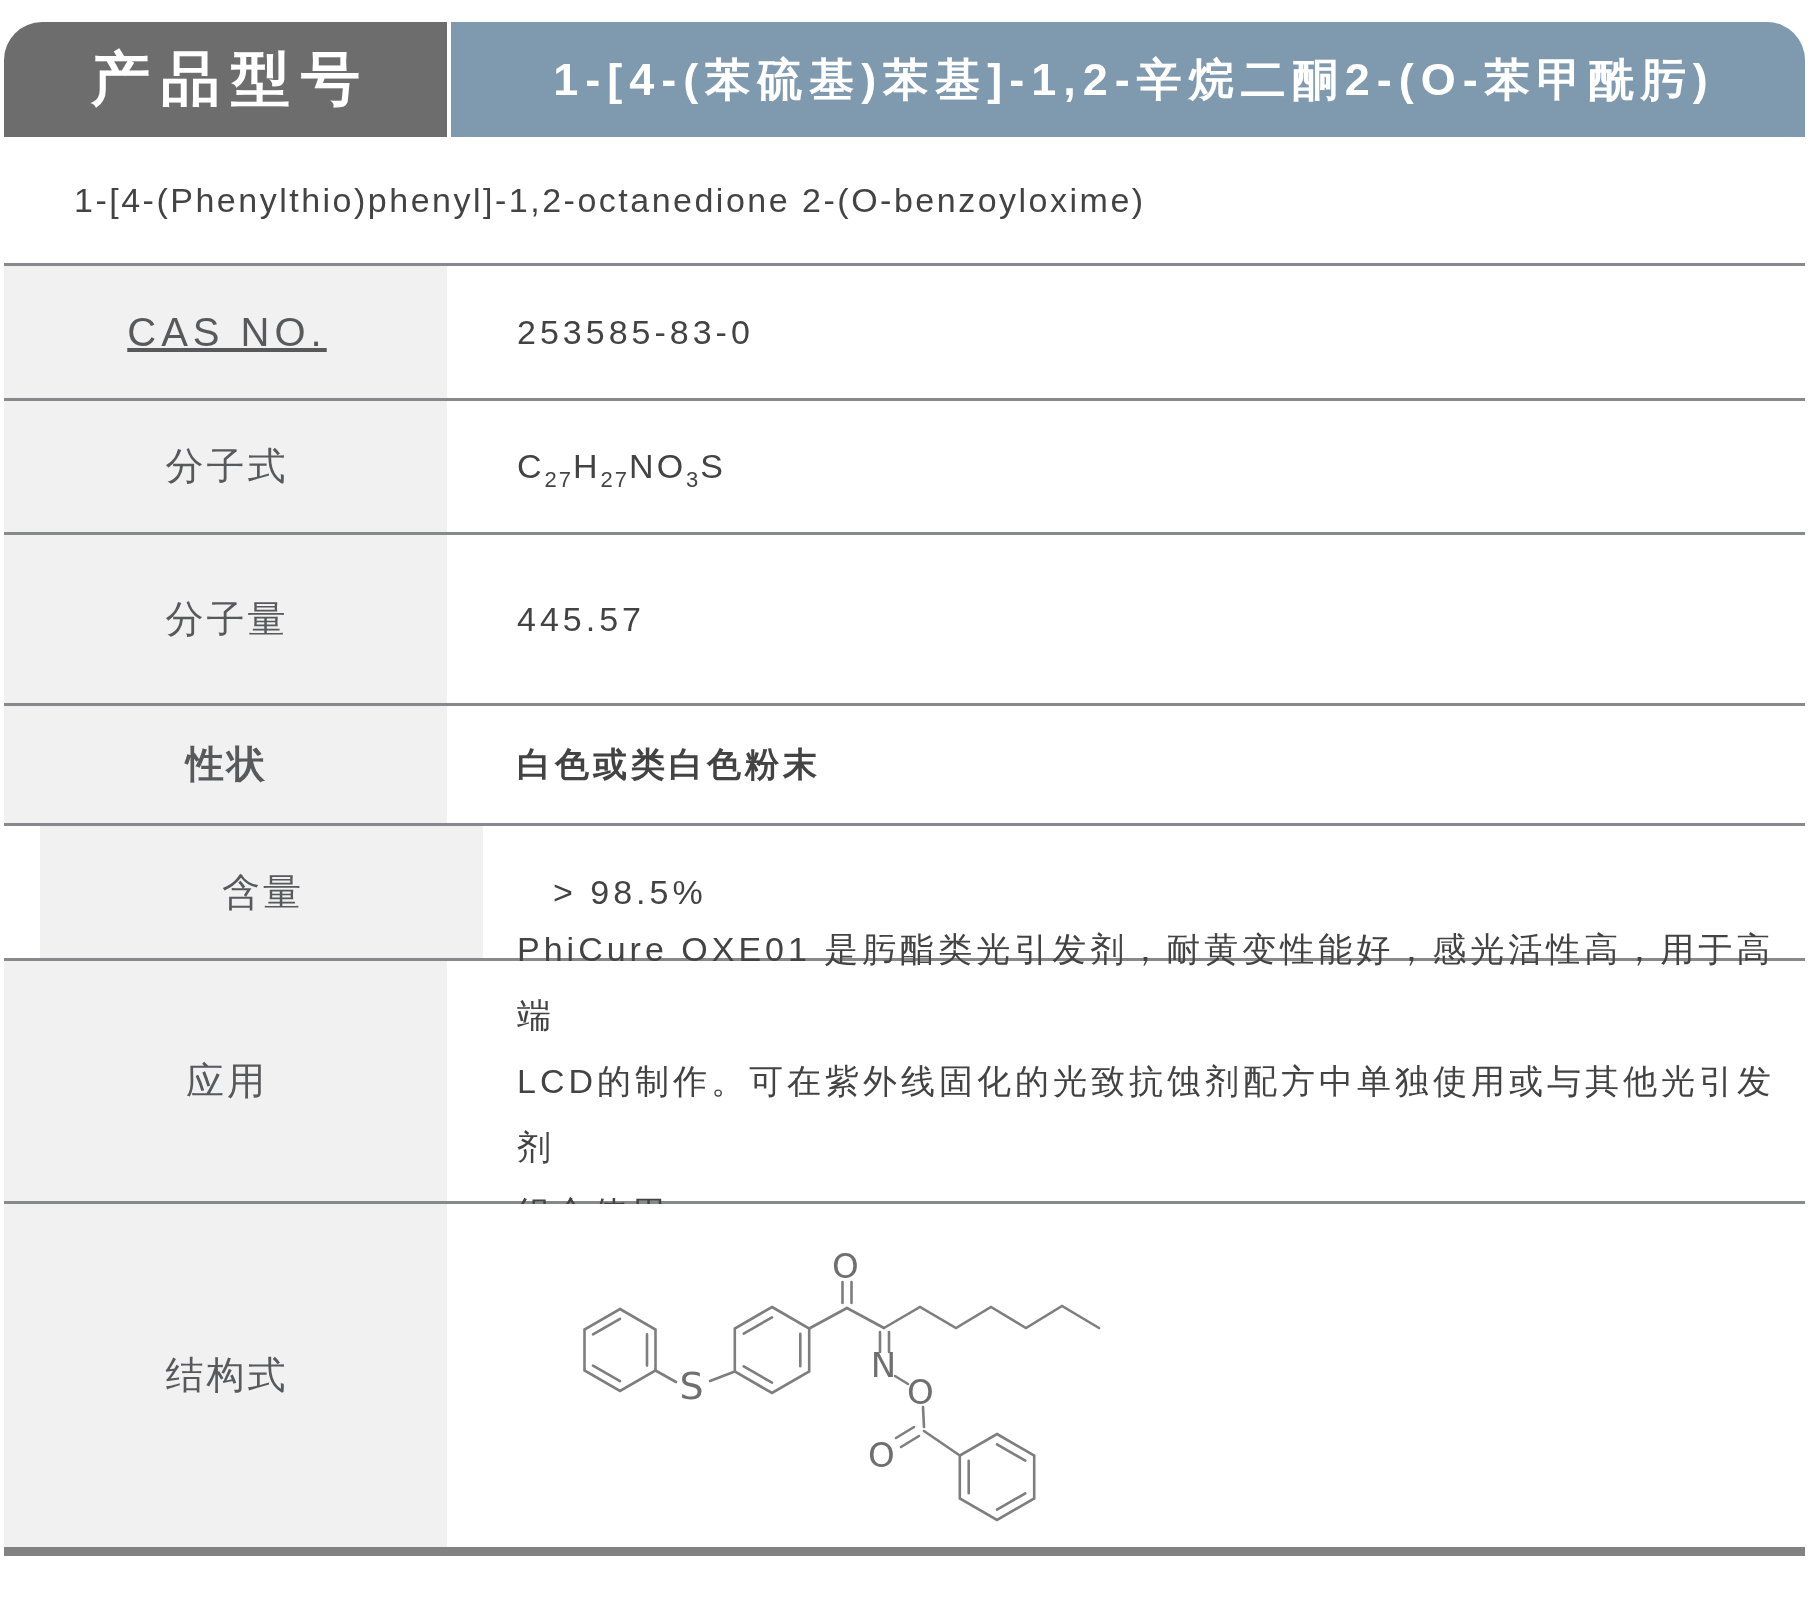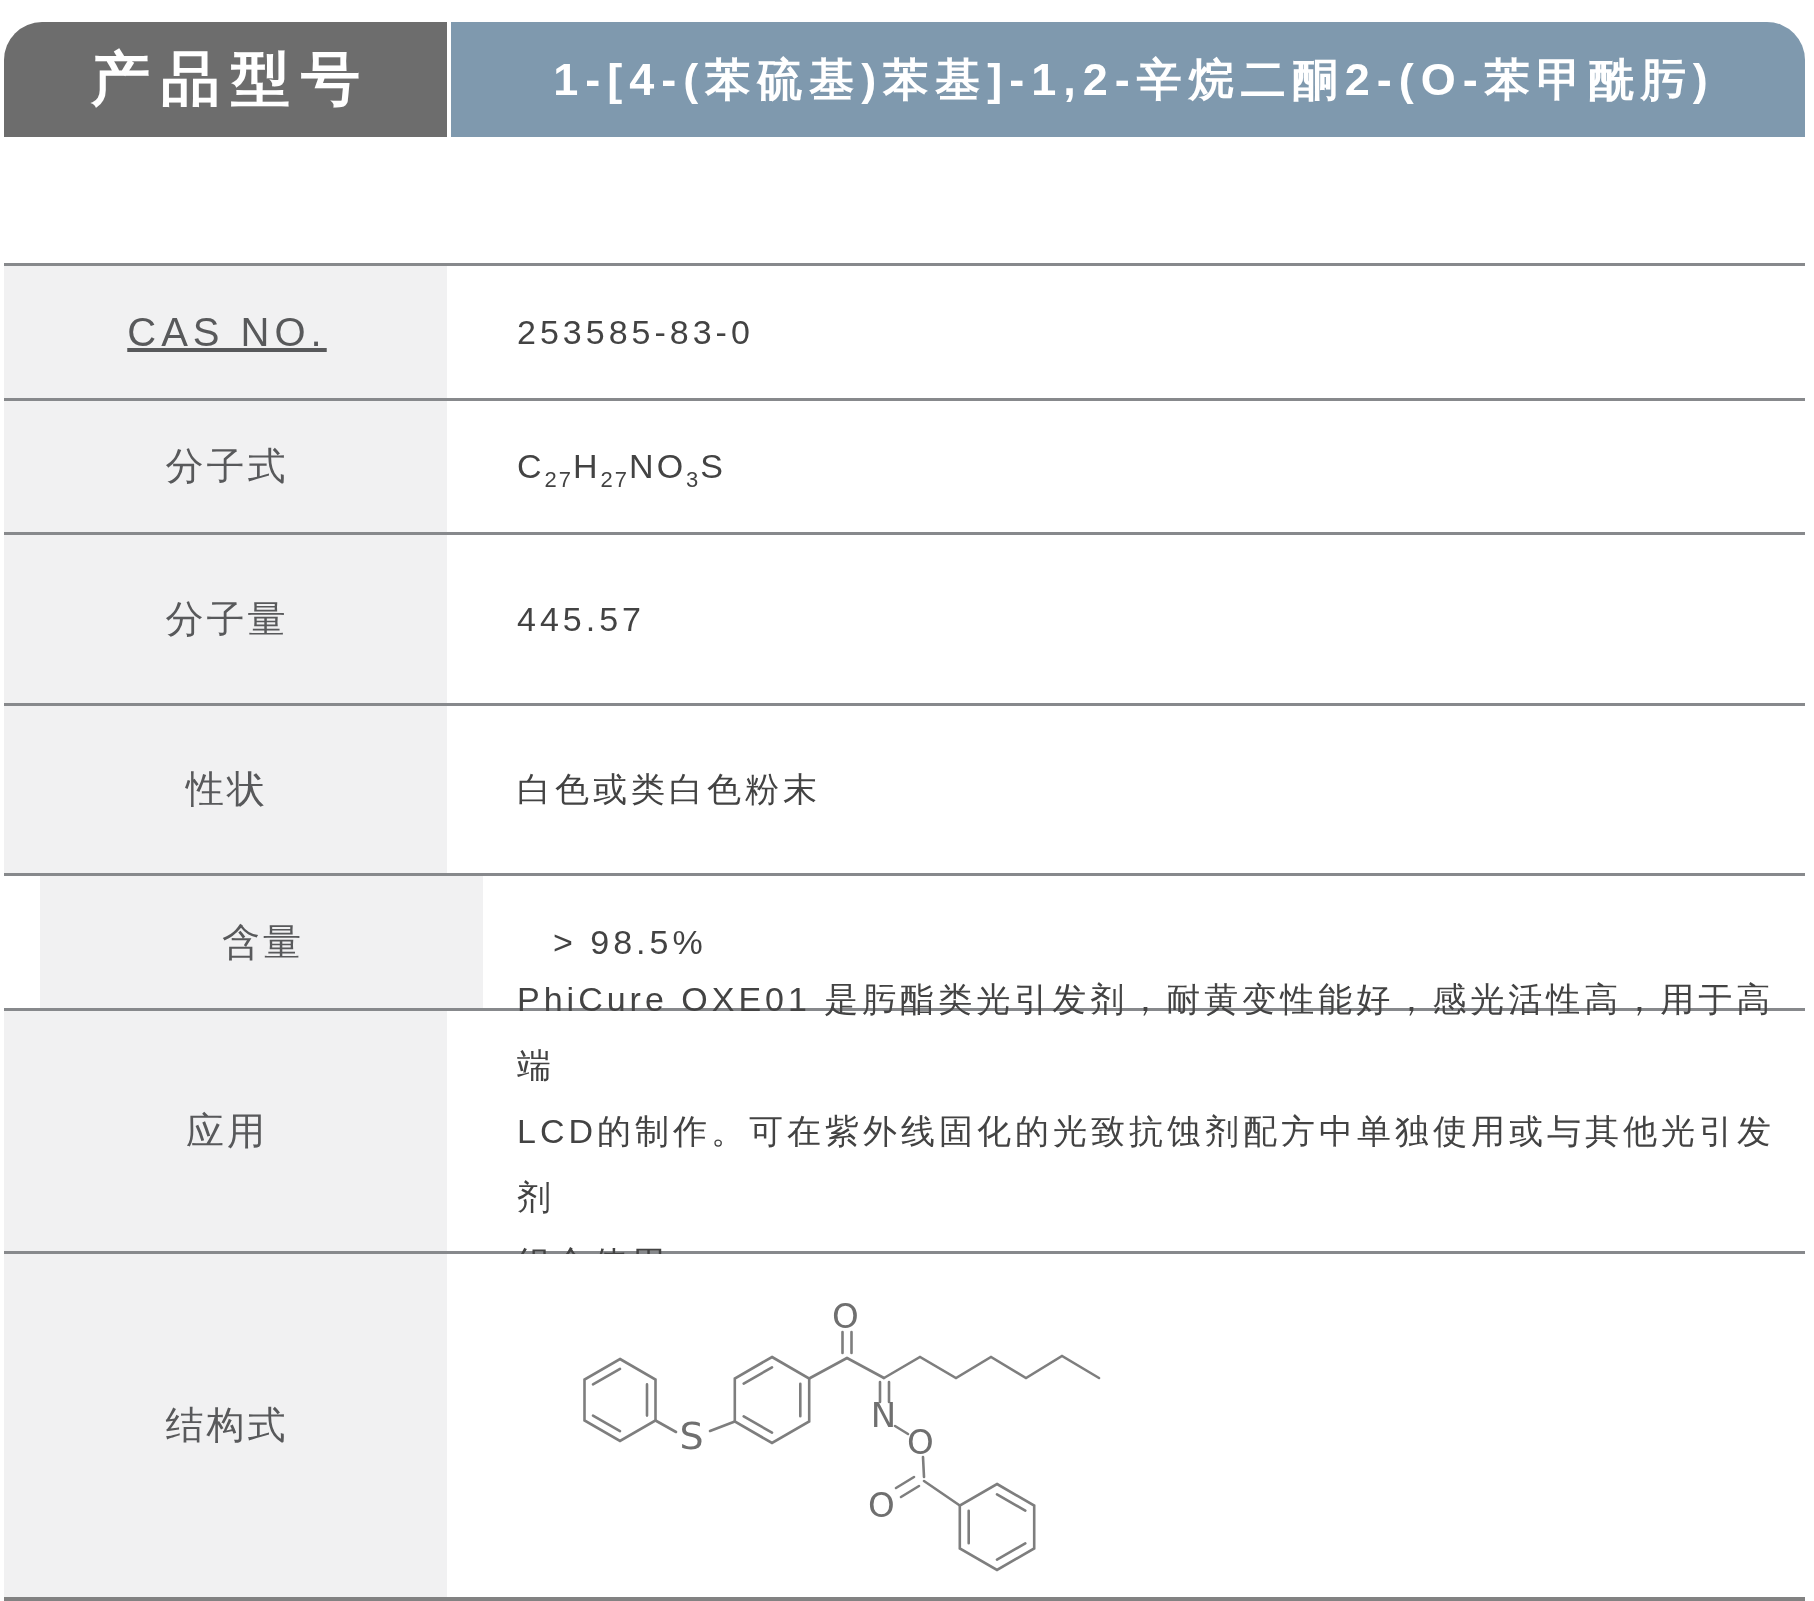--- a/index.html
+++ b/index.html
@@ -22,21 +22,21 @@
   .h-right{
     flex:1;background:#7f99ae;
     border-top-right-radius:38px;
     display:flex;align-items:center;justify-content:center;
     color:#ffffff;font-size:45px;font-weight:bold;letter-spacing:7px;
     white-space:nowrap;
     padding-left:12px;
   }
   .row{display:flex;box-sizing:border-box;border-bottom:3px solid #87898c;}
   .r1{height:129px;} .r2{height:135px;} .r3{height:134px;}
-  .r4{height:171px;} .r5{height:170px;} .r6{height:135px;padding-left:36px;}
+  .r4{height:171px;} .r5{height:120px;font-weight:bold;} .r6{height:135px;padding-left:36px;}
   .r7{height:243px;}
   .r8{height:352px;border-bottom:9px solid #828282;}
   .cell-label{
     width:443px;background:#f1f1f2;
     display:flex;align-items:center;justify-content:center;
     color:#58595b;font-size:38px;letter-spacing:3px;text-indent:3px;
   }
   .cell-value{
     flex:1;background:#ffffff;
     display:flex;align-items:center;
@@ -63,20 +63,23 @@
         <span>产品型号</span>
       </div>
       <div class="gutter"></div>
       <div class="h-right">
         <span>1-[4-(苯硫基)苯基]-1,2-辛烷二酮2-(O-苯甲酰肟)</span>
       </div>
     </div>
 
     <div class="row r1">
       <div class="gutter"></div>
+      <div class="cell-value">
+        <span style="letter-spacing:2.5px;">1-[4-(Phenylthio)phenyl]-1,2-octanedione 2-(O-benzoyloxime)</span>
+      </div>
     </div>
 
     <div class="row r2">
       <div class="cell-label cas-label">CAS NO.</div>
       <div class="gutter"></div>
       <div class="cell-value">
         <span style="letter-spacing:4px;">253585-83-0</span>
       </div>
     </div>
 

